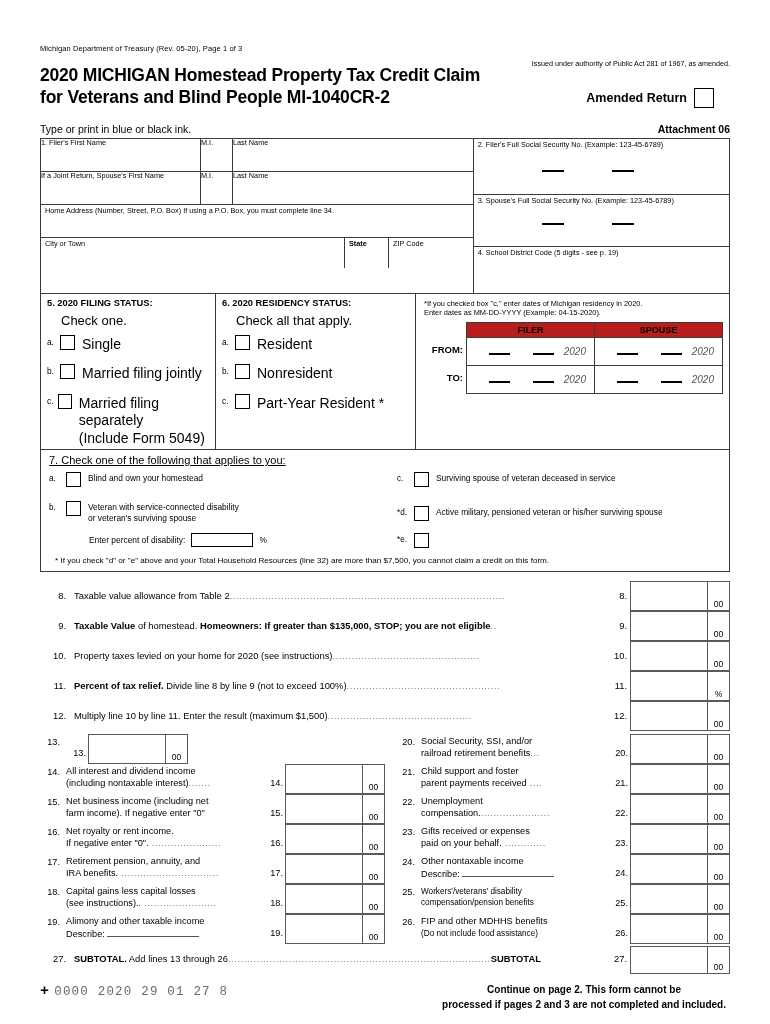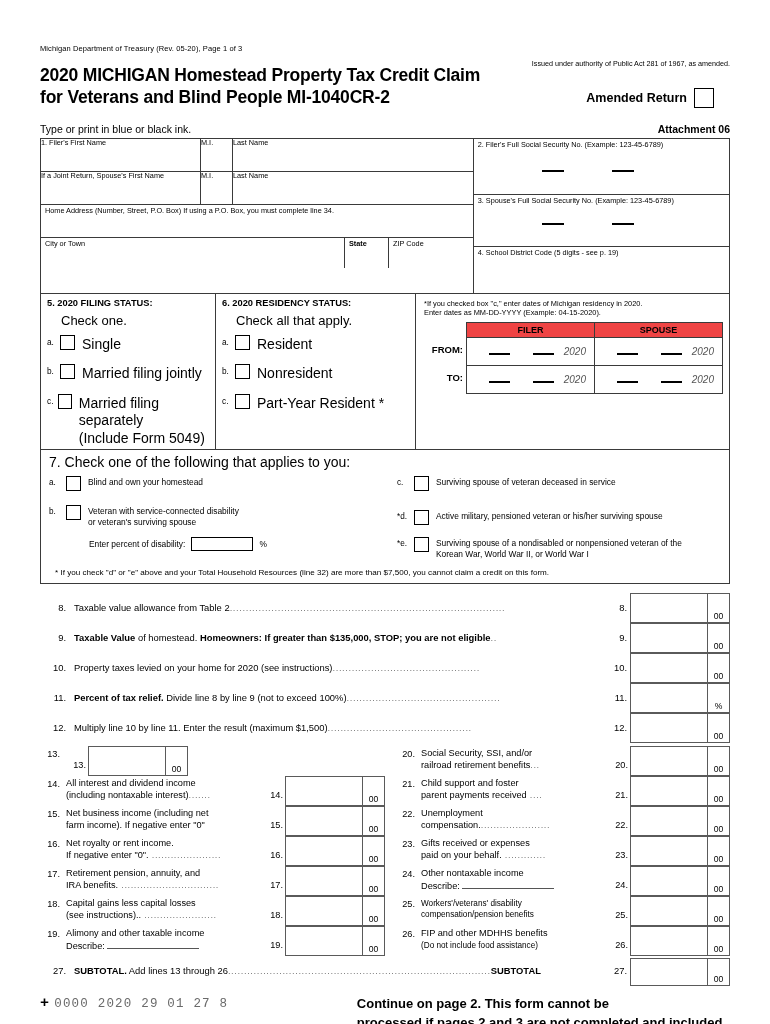--- a/index.html
+++ b/index.html
@@ -61,36 +61,36 @@
   .st-b { width: 200px; }
   .st-c { flex: 1; border-right: none; padding: 5px 6px 4px 8px; }
   .st-head { font-size: 9.3px; font-weight: bold; }
   .st-sub { font-size: 13px; margin: 5px 0 2px 14px; }
   .opt { display: flex; align-items: flex-start; margin-top: 7px; }
   .opt .ltr { width: 13px; font-size: 8.3px; padding-top: 2px; }
   .opt .lbl { font-size: 14px; line-height: 1.25; padding-left: 7px; padding-top: 1px; }
   .opt .lbl b { font-weight: normal; }
   .note-c { font-size: 7.4px; line-height: 1.3; }
   .dtable { margin-top: 4px; border: 1.3px solid #3a3a3a; }
-  .dt-head { display: flex; background: #ef4444; }
+  .dt-head { display: flex; background: #b91c1c; }
   .dt-head div { flex: 1; text-align: center; font-size: 9px; font-weight: bold; padding: 2px 0; border-right: 1.2px solid #3a3a3a; }
   .dt-head div:last-child { border-right: none; }
   .dt-row { display: flex; border-top: 1.2px solid #3a3a3a; position: relative; }
   .dt-cell { flex: 1; height: 27px; border-right: 1.2px solid #3a3a3a; position: relative; }
   .dt-cell:last-child { border-right: none; }
   .dt-cell .dd { position: absolute; top: 15px; height: 0; border-top: 2.3px solid #000; width: 21px; }
   .dt-cell .dd.a { left: 22px; }
   .dt-cell .dd.b { left: 66px; }
   .dt-cell .yy { position: absolute; top: 8px; right: 8px; font-size: 10px; font-style: italic; color: #555; }
   .fromto { position: absolute; right: 100%; margin-right: 4px; font-size: 9.5px; font-weight: bold; top: 6px; white-space: nowrap; }
   .dt-wrap { position: relative; padding-left: 0; }
 
   
   .sec7 { border: 1.3px solid #3a3a3a; border-top: none; padding: 4px 8px 6px 8px; }
-  .s7-head { font-size: 14px; }
+  .s7-head { font-size: 11px; text-decoration: underline; }
   .s7-grid { display: flex; }
   .s7-col { width: 50%; }
   .s7-col.right { padding-left: 12px; }
   .s7-opt { display: flex; align-items: flex-start; margin-top: 6px; }
   .s7-opt .ltr { width: 17px; font-size: 8.2px; padding-top: 2px; text-align: left; }
   .s7-opt .lbl { font-size: 8.4px; line-height: 1.3; padding-left: 7px; padding-top: 1px; }
   .pct-row { display: flex; align-items: center; margin-top: 9px; margin-left: 40px; font-size: 8.4px; gap: 6px; }
   .pct-field { width: 62px; height: 14px; border: 1.4px solid #000; }
   .s7-foot { font-size: 8.1px; margin-top: 8px; padding-left: 6px; }
 
@@ -122,21 +122,21 @@
   .ulineblank { display: inline-block; border-bottom: 1px solid #555; width: 92px; height: 9px; }
 
   
   .subtotal-row { display: flex; align-items: stretch; height: 28px; margin-top: 2px; }
   .subtotal-row .num { width: 34px; text-align: right; padding-right: 8px; font-size: 9.4px; padding-top: 7px; }
   .subtotal-row .desc { flex: 1; font-size: 9.4px; padding-top: 7px; white-space: nowrap; overflow: hidden; }
   .subtotal-row .num2 { width: 26px; text-align: right; font-size: 9.4px; padding-top: 7px; padding-right: 3px; }
   .footer { display: flex; justify-content: space-between; align-items: flex-start; margin-top: 9px; }
   .barcode { font-family: "Liberation Mono", monospace; font-size: 12.5px; color: #6a6a6a; letter-spacing: 1.2px; }
   .plus { font-size: 15px; font-weight: bold; color: #000; margin-right: 4px; }
-  .cont { font-size: 13px; font-weight: bold; text-align: left; line-height: 1.45; padding-right: 4px; margin-left: 24px; }
+  .cont { font-size: 10px; font-weight: bold; text-align: center; line-height: 1.45; padding-right: 4px; margin-left: 24px; }
 </style>
 </head>
 <body>
 
 <div class="page">
 
   <div class="dept-line">Michigan Department of Treasury (Rev. 05-20), Page 1 of 3</div>
   <div class="issued-line">Issued under authority of Public Act 281 of 1967, as amended.</div>
 
   <div class="title-row">
@@ -342,24 +342,20 @@
           <span class="lbl">Surviving spouse of veteran deceased in service</span>
         </div>
         <div class="s7-opt" style="margin-top:19px;">
           <span class="ltr">*d.</span>
           <span class="cbox cbox-md"></span>
           <span class="lbl">Active military, pensioned veteran or his/her surviving spouse</span>
         </div>
         <div class="s7-opt" style="margin-top:12px;">
           <span class="ltr">*e.</span>
           <span class="cbox cbox-md"></span>
-          <span class="lbl">
-            <span>Surviving spouse of a nondisabled or nonpensioned veteran of the</span><br>
-            <span>Korean War, World War II, or World War I</span>
-          </span>
         </div>
       </div>
     </div>
     <div class="s7-foot">*  If you check "d" or "e" above and your Total Household Resources (line 32) are more than $7,500, you cannot claim a credit on this form.</div>
   </div>
 
   <div class="lines">
 
     <div class="mline">
       <span class="num">8.</span>

